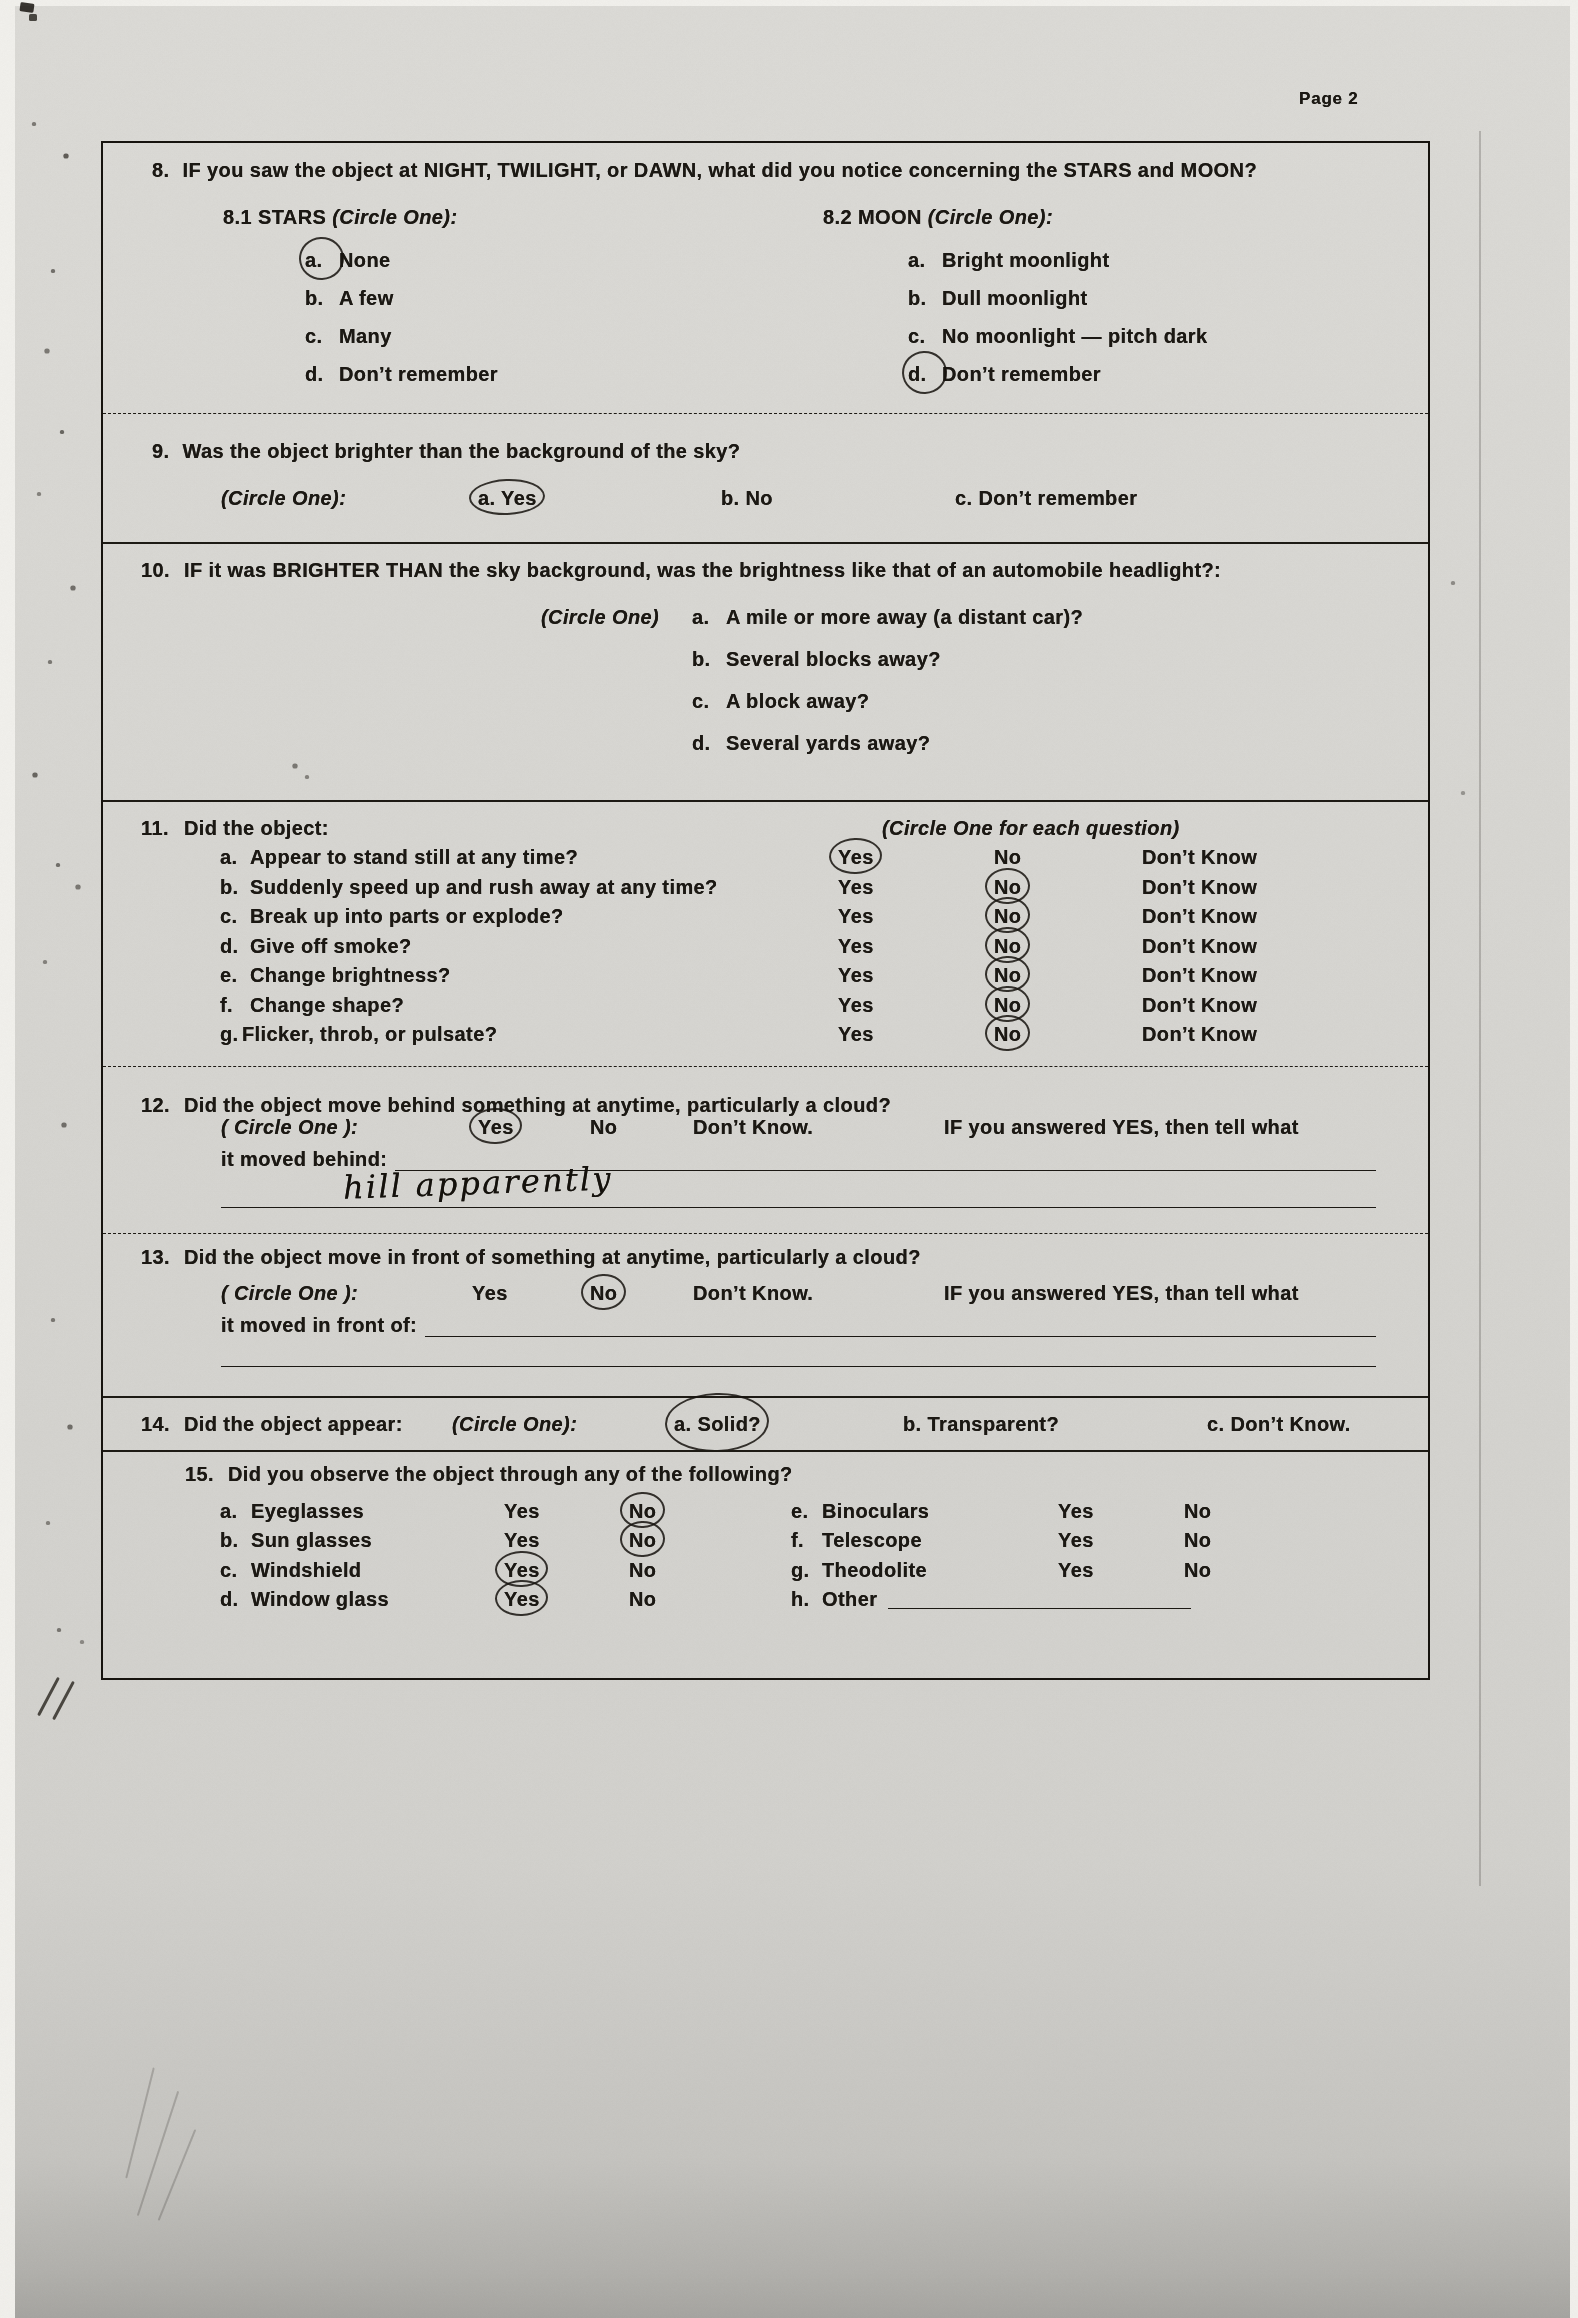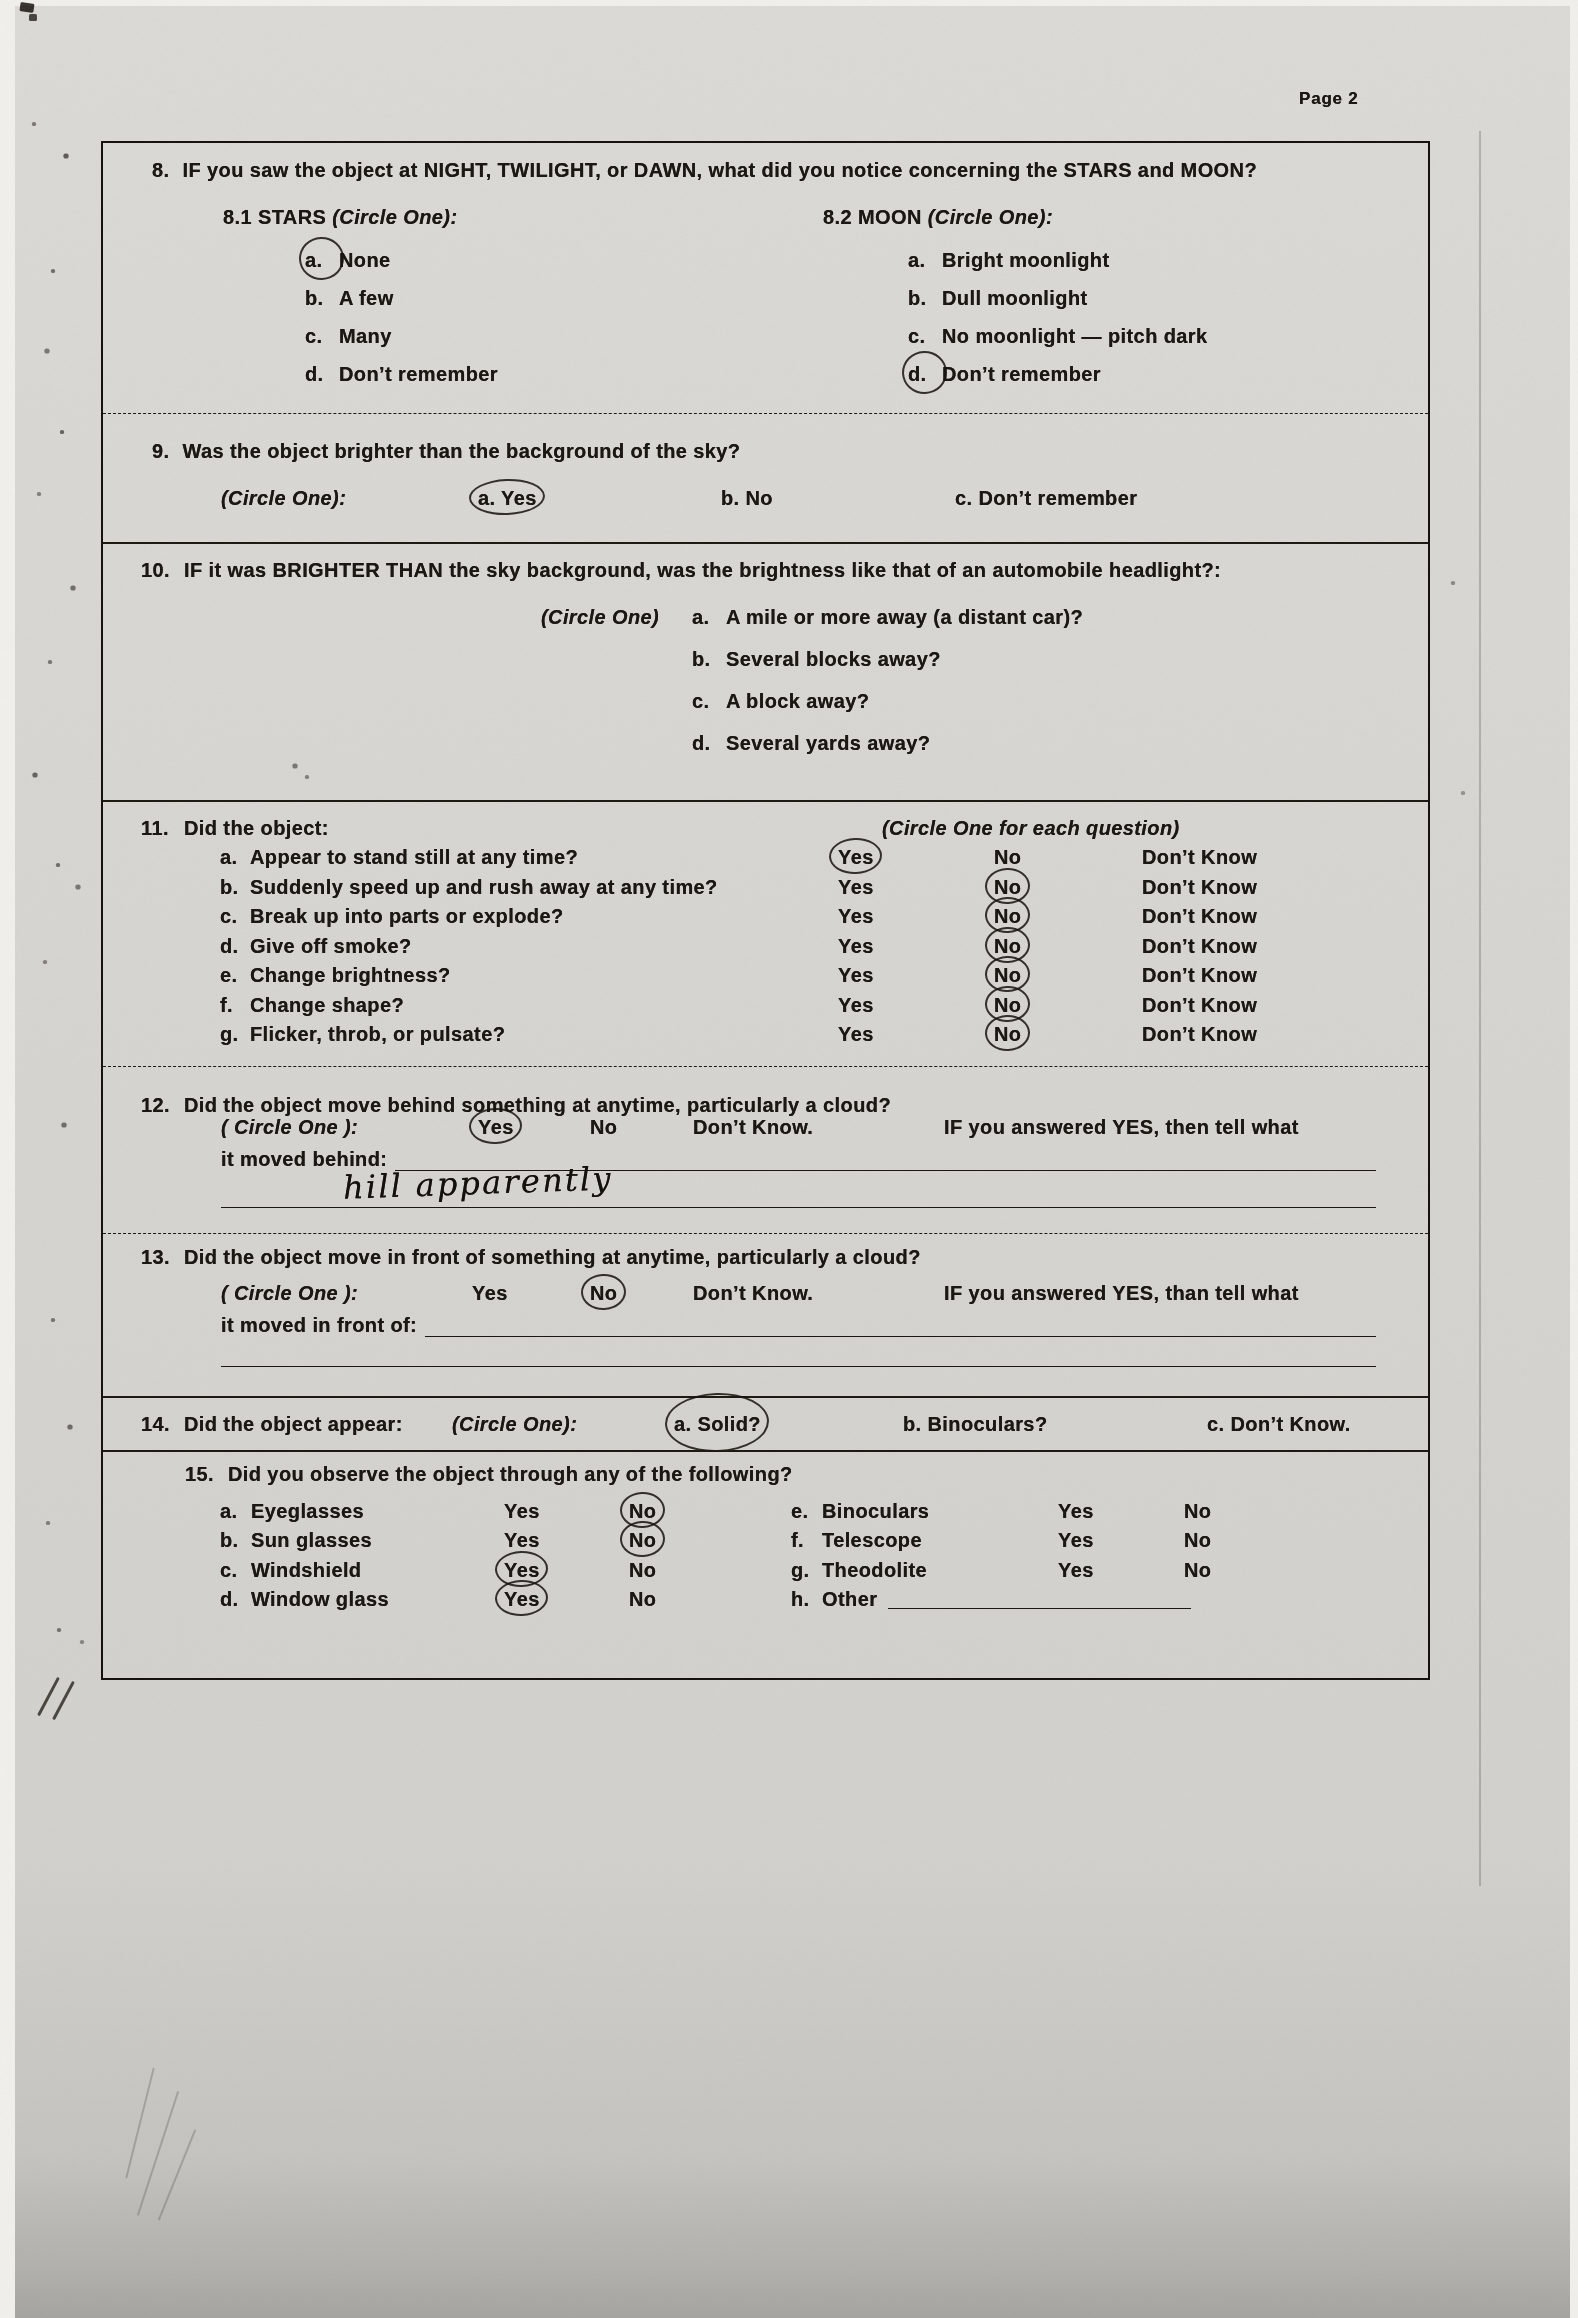--- a/index.html
+++ b/index.html
@@ -175,21 +175,21 @@
     </div>
     <div class="row" style="top:189px;">
       <span class="cell" style="left:117px;">f.</span>
       <span class="cell" style="left:147px;">Change shape?</span>
       <span class="cell" style="left:735px;"><span>Yes</span></span>
       <span class="cell" style="left:891px;"><span class="circled">No</span></span>
       <span class="cell" style="left:1039px;">Don’t Know</span>
     </div>
     <div class="row" style="top:218px;">
       <span class="cell" style="left:117px;">g.</span>
-      <span class="cell" style="left:147px;text-align:center;">Flicker, throb, or pulsate?</span>
+      <span class="cell" style="left:139px;text-align:center;">Flicker, throb, or pulsate?</span>
       <span class="cell" style="left:735px;"><span>Yes</span></span>
       <span class="cell" style="left:891px;"><span class="circled">No</span></span>
       <span class="cell" style="left:1039px;">Don’t Know</span>
     </div>
   </section>
 
   <section class="sec dash" style="height:166px">
     <div class="qline" style="left:38px;top:11px;">
       <span class="qnum" style="min-width:43px;margin-top:14px;">12.</span><span>Did the object move behind something at anytime, particularly a cloud?</span>
     </div>
@@ -225,21 +225,21 @@
     </div>
     <div class="hline" style="left:118px;right:52px;top:132px;"></div>
   </section>
 
   <section class="sec" style="height:52px">
     <div class="row" style="top:0;height:52px;line-height:52px;">
       <span class="cell" style="left:38px;">14.</span>
       <span class="cell" style="left:81px;">Did the object appear:</span>
       <span class="cell ital" style="left:349px;">(Circle One):</span>
       <span class="cell" style="left:571px;"><span class="circled">a.  Solid?</span></span>
-      <span class="cell" style="left:800px;">b.  Binoculars?</span>
+      <span class="cell" style="left:800px;">b.  Transparent?</span>
       <span class="cell" style="left:1104px;">c.  Don’t Know.</span>
     </div>
   </section>
 
   <section class="sec" style="height:226px">
     <div class="qline" style="left:38px;top:8.7px;">
       <span class="qnum" style="min-width:43px;margin-left:44px;">15.</span><span>Did you observe the object through any of the following?</span>
     </div>
 
     <div class="row" style="top:45px;">

